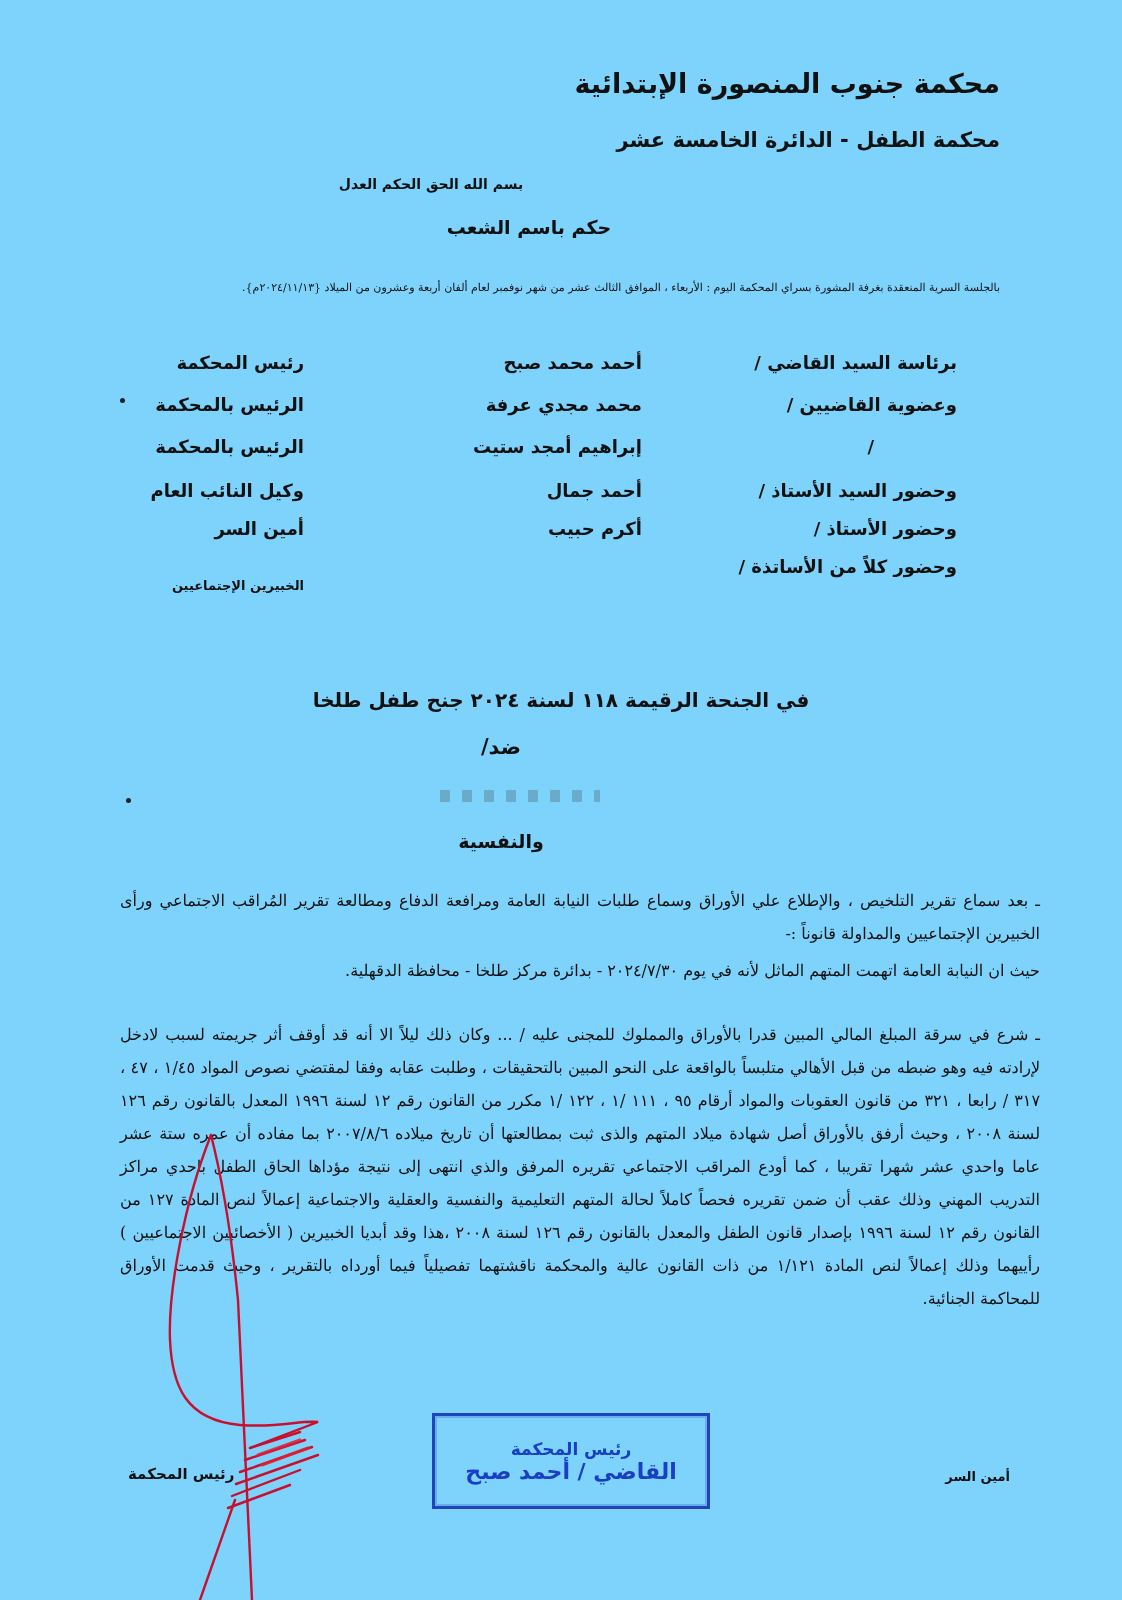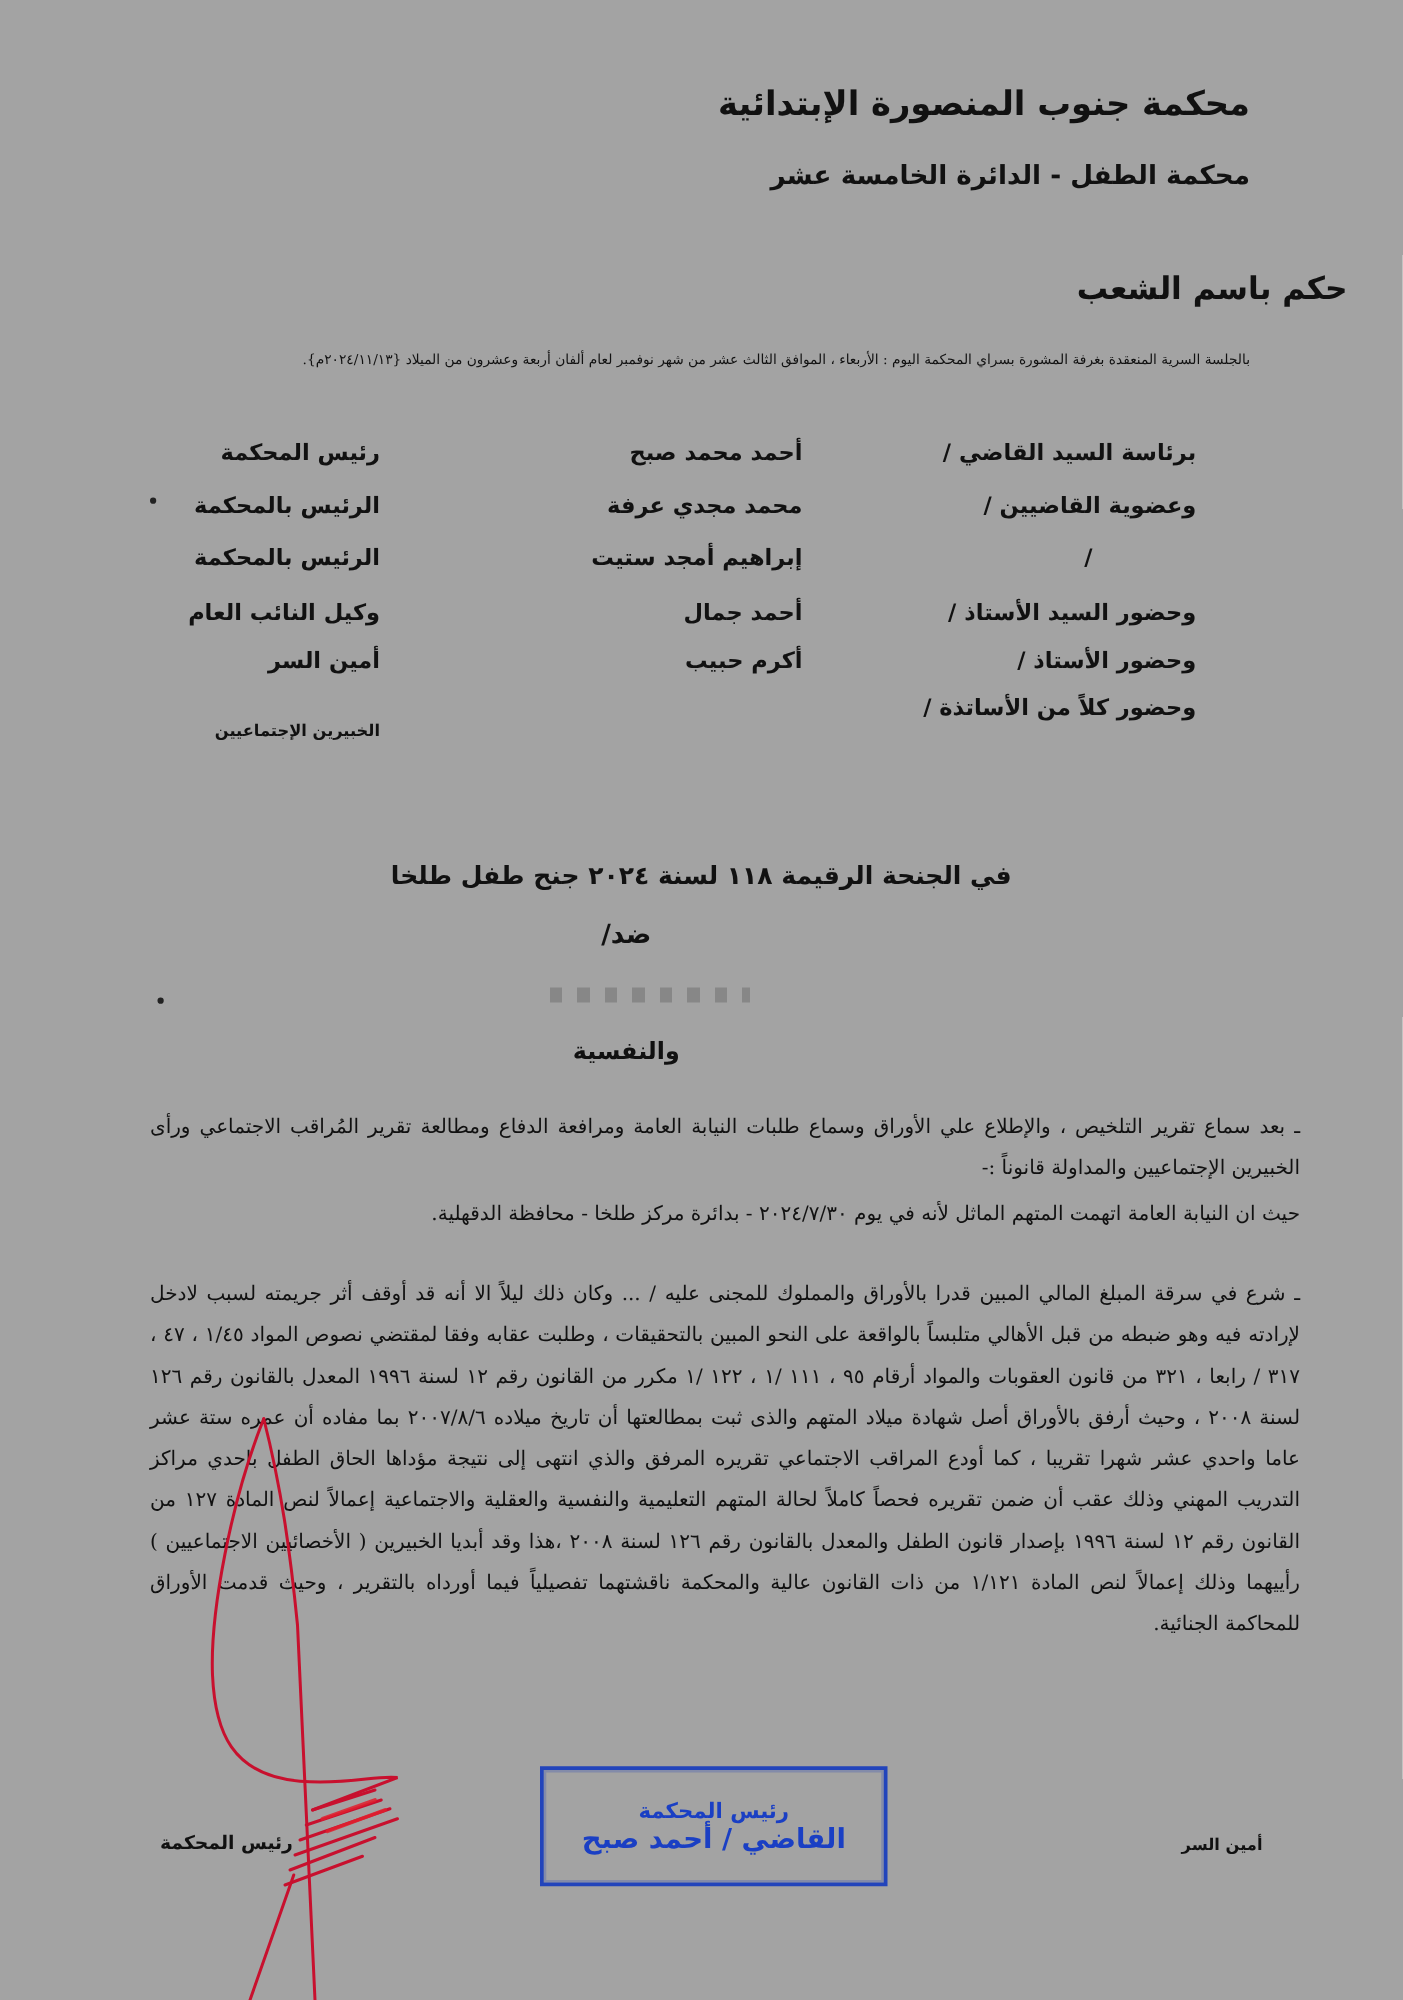--- a/index.html
+++ b/index.html
@@ -3,26 +3,26 @@
 <meta charset="utf-8">
 <style>
   html, body { margin:0; padding:0; }
   body {
     width:1122px; height:1600px; overflow:hidden;
     background:#f6f6f4;
     font-family:"DejaVu Sans", sans-serif;
     color:#111;
     position:relative;
   }
-  .page { position:absolute; inset:0; background:#a3a3a3; }
+  .page { position:absolute; inset:0; background:#7dd3fc; }
   .abs { position:absolute; white-space:nowrap; }
   .court-name { right:122px; top:68px; font-size:27px; font-weight:bold; }
   .circuit { right:122px; top:128px; font-size:21px; font-weight:bold; }
   .basmala { left:0; right:0; top:176px; text-align:center; font-size:14px; font-weight:bold; padding-right:260px; }
-  .verdict-title { left:0; right:0; top:216px; font-size:25px; font-weight:bold; padding-right:44px; }
+  .verdict-title { left:0; right:0; top:216px; text-align:center; font-size:19px; font-weight:bold; padding-right:64px; }
   .session { right:122px; left:208px; top:272px; font-family:"DejaVu Serif", serif; font-size:11px; line-height:32px; white-space:normal; }
   .panel-row { position:absolute; right:0; left:0; height:34px; font-weight:bold; font-size:18px; }
   .panel-row .role { position:absolute; right:165px; }
   .panel-row .name { position:absolute; right:480px; }
   .panel-row .title { position:absolute; right:818px; }
   .experts { right:818px; top:578px; font-size:13px; font-weight:bold; }
   .issued { left:0; right:0; top:645px; text-align:center; font-size:18px; font-weight:bold; padding-right:120px; }
   .case-no { left:0; right:0; top:688px; text-align:center; font-size:20px; font-weight:bold; }
   .against { left:0; right:0; top:735px; text-align:center; font-size:21px; font-weight:bold; padding-right:120px; }
   .redacted { left:440px; top:790px; width:160px; height:12px; opacity:.25;
@@ -45,20 +45,21 @@
   .dot { position:absolute; width:5px; height:5px; background:#222; border-radius:50%; }
   svg.signature { position:absolute; left:0; top:0; pointer-events:none; }
 </style>
 </head>
 <body>
 
 <div class="page">
 
   <div class="abs court-name">محكمة جنوب المنصورة الإبتدائية</div>
   <div class="abs circuit">محكمة الطفل - الدائرة الخامسة عشر</div>
+  <div class="abs basmala">بسم الله الحق الحكم العدل</div>
   <div class="abs verdict-title">حكم باسم الشعب</div>
 
   <div class="abs session">بالجلسة السرية المنعقدة بغرفة المشورة بسراي المحكمة اليوم : الأربعاء ، الموافق الثالث عشر من شهر نوفمبر لعام ألفان أربعة وعشرون من الميلاد {٢٠٢٤/١١/١٣م}.</div>
 
   <div class="dot" style="left:120px;top:398px;"></div>
 
   <div>
     <div class="panel-row" style="top:352px">
       <span class="role">برئاسة السيد القاضي /</span>
       <span class="name">أحمد محمد صبح</span>

